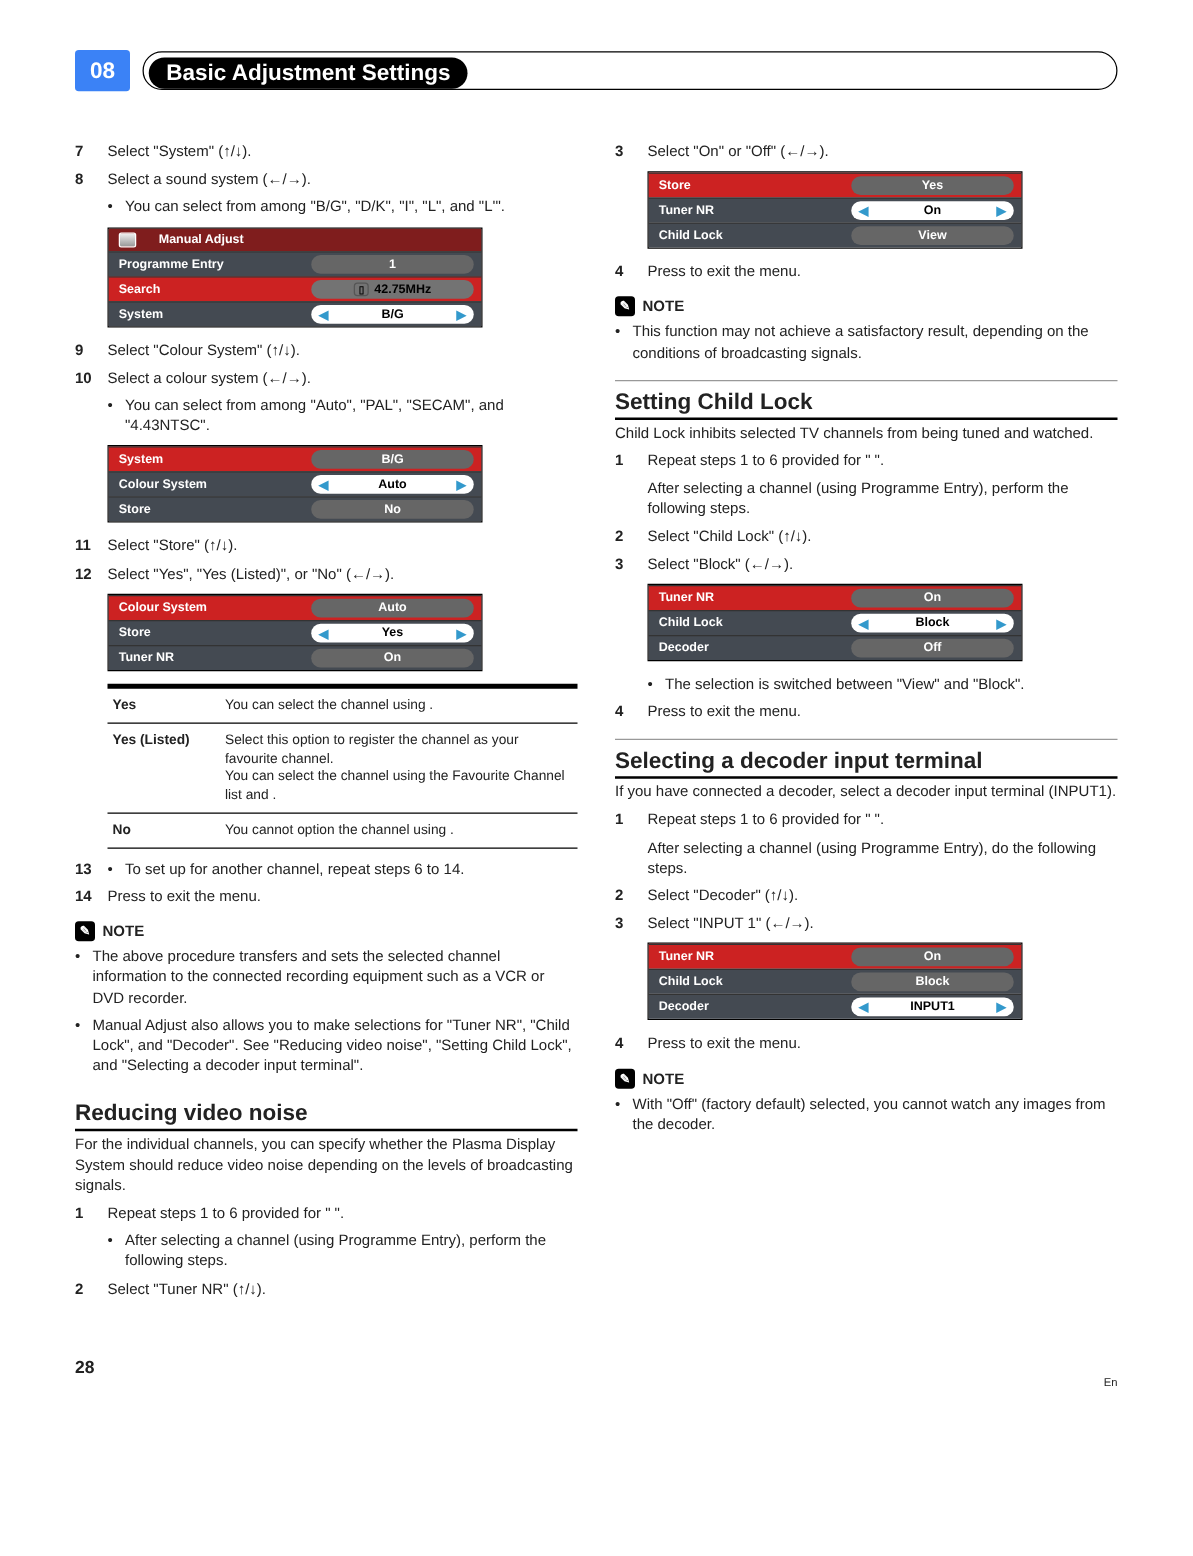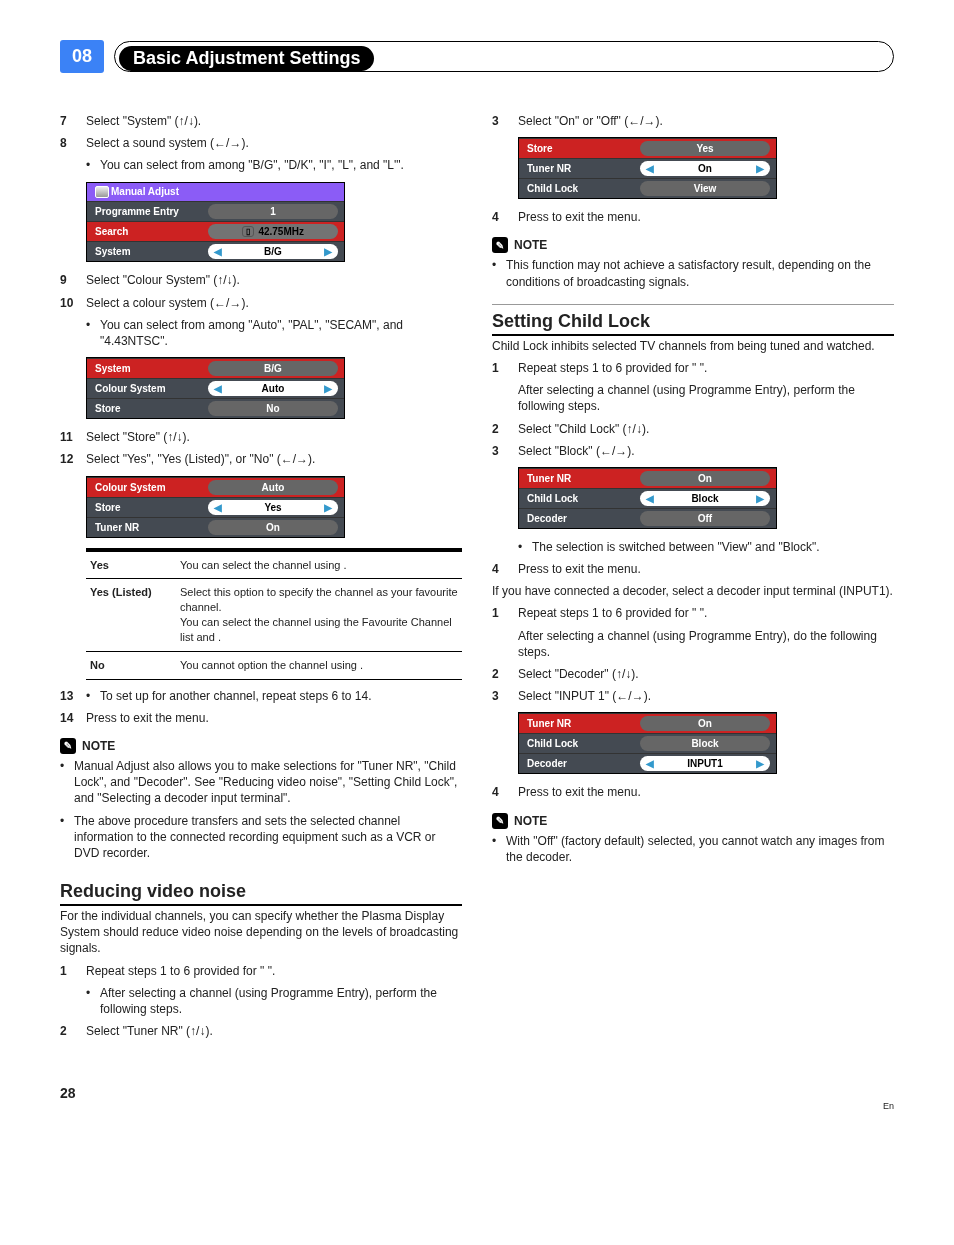--- a/index.html
+++ b/index.html
@@ -8,22 +8,22 @@
   .header-row { display: flex; align-items: center; gap: 10px; margin-bottom: 40px; }
   .chapter-badge { background: #3b82f6; color: #fff; font-weight: bold; font-size: 18px; padding: 6px 12px; border-radius: 3px; }
   .chapter-pill { border: 1px solid #000; border-radius: 20px; padding: 4px 18px 0 4px; display: flex; align-items: flex-end; flex: 1; }
   .chapter-pill-inner { background: #000; color: #fff; font-weight: bold; font-size: 18px; padding: 2px 14px; border-radius: 16px; }
   .cols { display: flex; gap: 30px; }
   .col { flex: 1; min-width: 0; }
   .hanging { padding-left: 26px; position: relative; margin-bottom: 6px; line-height: 1.35; }
   .hanging .num { position: absolute; left: 0; font-weight: bold; }
   .bullet { padding-left: 14px; position: relative; line-height: 1.35; }
   .bullet::before { content: "•"; position: absolute; left: 0; }
-  .menu-box { border: 1px solid #000; margin: 8px 0 10px 26px; width: 259px; font-size: 10px; }
-  .menu-title { background: #8b5cf6; color: #fff; padding: 3px 8px; font-weight: bold; display: flex; align-items: center; gap: 2px; }
+  .menu-box { border: 1px solid #000; margin: 8px 0 10px 26px; width: 300px; font-size: 10px; }
+  .menu-title { background: #7f1d1d; color: #fff; padding: 3px 8px; font-weight: bold; display: flex; align-items: center; gap: 18px; }
   .menu-title .icon { display: inline-block; width: 14px; height: 12px; background: linear-gradient(#eee,#999); border: 1px solid #fff; border-radius: 2px; }
   .menu-row { display: flex; align-items: center; background: #444a52; color: #fff; border-top: 1px solid #333; }
   .menu-row.highlight { background: #c22; }
   .menu-label { flex: 1; padding: 3px 8px; font-weight: bold; }
   .menu-val { width: 130px; text-align: center; padding: 2px 4px; position: relative; color: #fff; }
   .menu-val.whitepill { background: #fff; color: #000; border-radius: 10px; margin: 2px 6px; font-weight: bold; }
   .menu-val.whitepill .tri-l, .menu-val.whitepill .tri-r { color: #39c; }
   .tri-l { position: absolute; left: 6px; top: 2px; }
   .tri-r { position: absolute; right: 6px; top: 2px; }
   .menu-val.graypill { background: #666; border-radius: 10px; margin: 2px 6px; font-weight: bold; }
@@ -124,42 +124,42 @@
         <tbody>
             <tr>
               <th colspan="2"></th>
             </tr>
         <tr>
               <td>Yes</td>
               <td>You can select the channel using                    .</td>
             </tr>
         <tr>
               <td>Yes (Listed)</td>
-              <td style="white-space:pre-line">Select this option to specify the channel as your favourite channel.
+              <td style="white-space:pre-line">Select this option to register the channel as your favourite channel.
 You can select the channel using the Favourite Channel list and                    .</td>
             </tr>
         <tr>
               <td>No</td>
               <td>You cannot option the channel using                    .</td>
             </tr>
       </tbody>
         </table>
 
       <div class="hanging">
           <span class="num">13</span>
           <div class="bullet">To set up for another channel, repeat steps 6 to 14.</div>
         </div>
       <div class="hanging"><span class="num">14</span><span>Press                       to exit the menu.</span></div>
 
       <div class="note-head">
           <span class="note-icon">✎</span>
           <span>NOTE</span>
         </div>
+      <div class="bullet sub">The above procedure transfers and sets the selected channel information to the connected recording equipment such as a VCR or DVD recorder.</div>
       <div class="bullet sub">Manual Adjust also allows you to make selections for "Tuner NR", "Child Lock", and "Decoder". See "Reducing video noise", "Setting Child Lock", and "Selecting a decoder input terminal".</div>
-      <div class="bullet sub">The above procedure transfers and sets the selected channel information to the connected recording equipment such as a VCR or DVD recorder.</div>
 
       <h3 class="nb">Reducing video noise</h3>
       <div class="sub">For the individual channels, you can specify whether the Plasma Display System should reduce video noise depending on the levels of broadcasting signals.</div>
       <div class="hanging"><span class="num">1</span><span>Repeat steps 1 to 6 provided for "                                              ".</span></div>
       <div class="hanging">
           <div class="bullet">After selecting a channel (using Programme Entry), perform the following steps.</div>
         </div>
       <div class="hanging"><span class="num">2</span><span>Select "Tuner NR" (↑/↓).</span></div>
     </div>
 
@@ -207,20 +207,21 @@
             <div class="menu-label">Decoder</div>
             <div class="menu-val graypill">Off</div>
           </div>
       </div>
 
       <div class="hanging">
           <div class="bullet">The selection is switched between "View" and "Block".</div>
         </div>
       <div class="hanging"><span class="num">4</span><span>Press                       to exit the menu.</span></div>
 
+      <h3>Selecting a decoder input terminal</h3>
       <div class="sub">If you have connected a decoder, select a decoder input terminal (INPUT1).</div>
       <div class="hanging"><span class="num">1</span><span>Repeat steps 1 to 6 provided for "                                              ".</span></div>
       <div class="hanging"><span>After selecting a channel (using Programme Entry), do the following steps.</span></div>
       <div class="hanging"><span class="num">2</span><span>Select "Decoder" (↑/↓).</span></div>
       <div class="hanging"><span class="num">3</span><span>Select "INPUT 1" (←/→).</span></div>
 
       <div class="menu-box">
         <div class="menu-row highlight">
             <div class="menu-label">Tuner NR</div>
             <div class="menu-val graypill">On</div>

